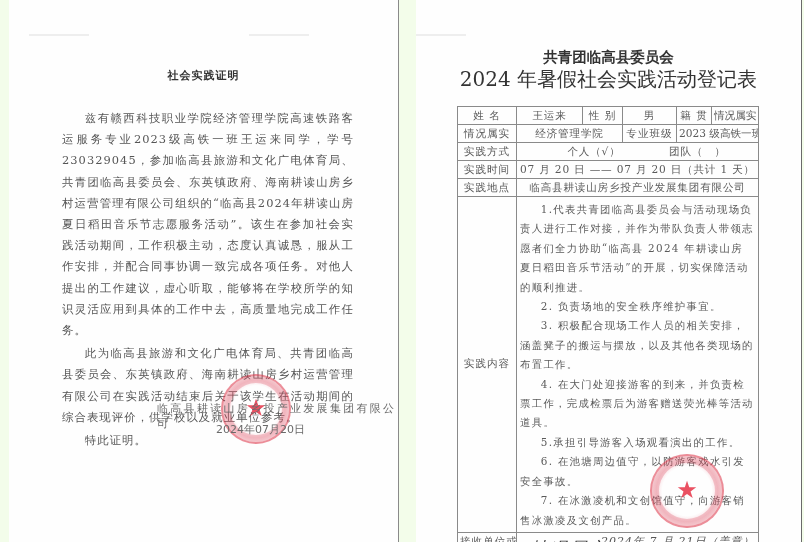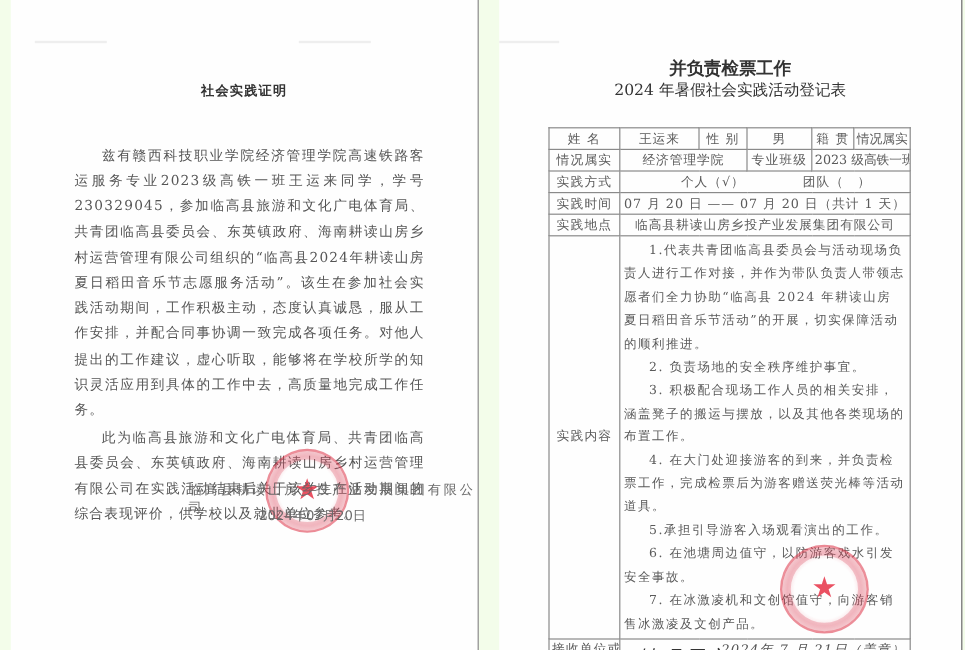--- a/index.html
+++ b/index.html
@@ -18,21 +18,20 @@
 
   
   .cert-title {
     position:absolute; left:0; width:389px; top:68px; text-align:center;
     font-size:11px; font-weight:bold; color:#333; letter-spacing:1px;
   }
   .cert-body {
     position:absolute; left:53px; width:292px; top:108px;
     font-size:11.4px; line-height:21.2px; color:#555; letter-spacing:1.05px;
     text-align:justify;
-    margin-top:11px;
   }
   .cert-body p { margin:0; text-indent:2em; }
   .cert-body p.gap { margin-top:2px; }
   .cert-signer {
     position:absolute; left:148px; top:401px; font-size:11px; color:#6a6a6a; letter-spacing:2.3px;
   }
   .cert-date {
     position:absolute; left:207px; top:422px; font-size:11px; color:#6a6a6a;
     font-family:"DejaVu Sans","Liberation Sans",sans-serif;
   }
@@ -46,21 +45,21 @@
     position:absolute; left:50%; top:50%; transform:translate(-50%,-55%);
     color:rgba(230,50,70,0.85); font-size:24px; line-height:1;
     font-family:"DejaVu Sans",sans-serif;
   }
 
   
   .reg-title {
     position:absolute; left:0; width:385px; text-align:center; color:#333;
   }
   .reg-title.t1 { top:48px; font-size:14.5px; font-weight:bold; }
-  .reg-title.t2 { top:66px; font-size:13px; }
+  .reg-title.t2 { top:66px; font-size:20px; }
   table.reg {
     position:absolute; left:41px; top:106px; border-collapse:collapse;
     width:301px; font-size:10.6px; color:#5a5a5a; table-layout:fixed;
   }
   table.reg td {
     border:1px solid #8a8a8a; height:17px; padding:0 2px; text-align:center;
     white-space:nowrap; overflow:hidden; letter-spacing:0.8px;
   }
   table.reg td.label { letter-spacing:1px; }
   table.reg td.content {
@@ -82,31 +81,32 @@
 </head>
 <body>
 
 <div class="page" id="page-left">
   <div class="scan-smudge" style="left:20px;top:34px;width:60px;"></div>
   <div class="scan-smudge" style="left:240px;top:34px;width:60px;"></div>
   <div class="cert-title">社会实践证明</div>
   <div class="cert-body">
     <p>兹有赣西科技职业学院经济管理学院高速铁路客运服务专业2023级高铁一班王运来同学，学号230329045，参加临高县旅游和文化广电体育局、共青团临高县委员会、东英镇政府、海南耕读山房乡村运营管理有限公司组织的“临高县2024年耕读山房夏日稻田音乐节志愿服务活动”。该生在参加社会实践活动期间，工作积极主动，态度认真诚恳，服从工作安排，并配合同事协调一致完成各项任务。对他人提出的工作建议，虚心听取，能够将在学校所学的知识灵活应用到具体的工作中去，高质量地完成工作任务。</p>
     <p class="gap">此为临高县旅游和文化广电体育局、共青团临高县委员会、东英镇政府、海南耕读山房乡村运营管理有限公司在实践活动结束后关于该学生在活动期间的综合表现评价，供学校以及就业单位参考。</p>
+    <p class="gap">特此证明。</p>
   </div>
   <div class="stamp" style="left:212px;top:374px;width:66px;height:66px;">
     <span class="star">★</span>
   </div>
   <div class="cert-signer">临高县耕读山房乡投产业发展集团有限公司</div>
   <div class="cert-date">2024年07月20日</div>
 </div>
 
 <div class="page" id="page-right">
   <div class="scan-smudge" style="left:0px;top:34px;width:50px;"></div>
-  <div class="reg-title t1">并负责检票工作</div>
+  <div class="reg-title t1">共青团临高县委员会</div>
   <div class="reg-title t2">2024 年暑假社会实践活动登记表</div>
 
   <table class="reg">
     <colgroup>
       <col style="width:59px">
         <col style="width:66px">
         <col style="width:40px">
       <col style="width:54px">
         <col style="width:35px">
         <col style="width:47px">

